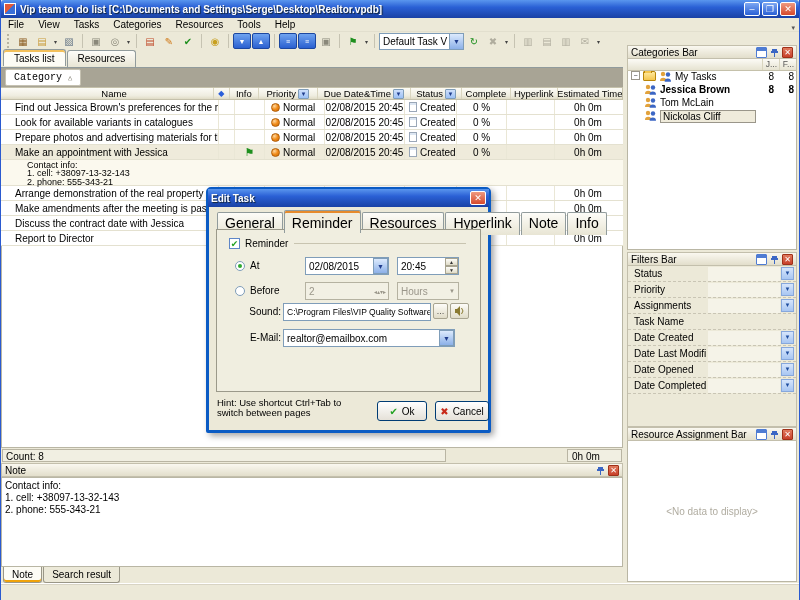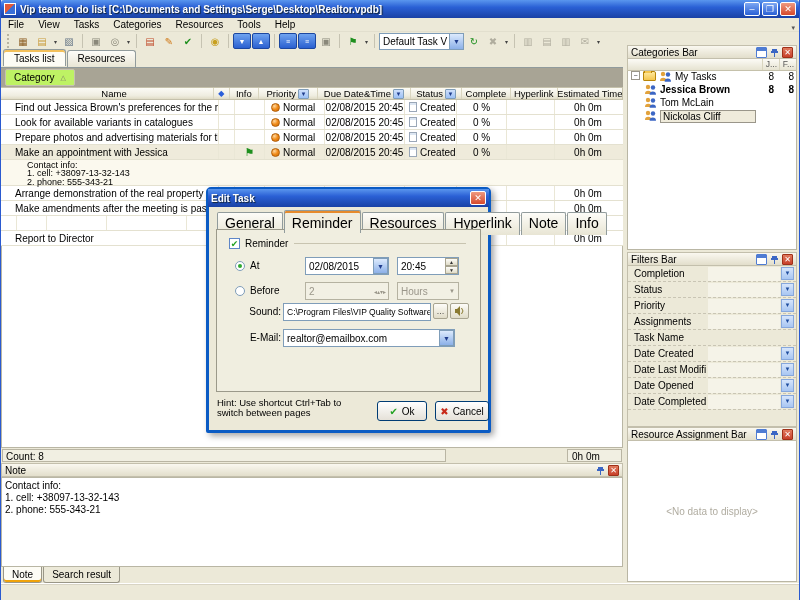--- a/index.html
+++ b/index.html
@@ -39,21 +39,21 @@
 
   
   #workspace { position:absolute; left:0; top:45px; width:100%; height:538px; }
   #left { position:absolute; left:0; top:0; width:622px; height:538px; }
 
   .doc-tabs { position:absolute; left:2px; top:5px; height:17px; display:flex; gap:1px; }
   .dtab { padding:2px 10px; border:1px solid #919B9C; border-bottom:none; border-radius:3px 3px 0 0; background:linear-gradient(180deg,#FDFCF8,#E8E5D4); }
   .dtab.active { background:#FDFCF5; box-shadow:inset 0 2px 0 #f3c05a; position:relative; top:-1px; padding-top:3px; }
 
   .groupby { position:absolute; left:0; top:22px; width:100%; height:20px; background:#A8A495; display:flex; align-items:center; padding-left:4px; border-top:1px solid #919B9C; }
-  .gb-btn { background:#bef264; border:1px solid #C6C2B2; border-radius:2px; padding:2px 8px; display:flex; gap:6px; align-items:center; }
+  .gb-btn { background:#ffffff; border:1px solid #C6C2B2; border-radius:2px; padding:2px 8px; display:flex; gap:6px; align-items:center;font-family:Liberation Mono, monospace; }
   .sort-tri { font-size:7px; color:#7a7668; }
 
   .grid-bg { position:absolute; left:0; top:42px; width:622px; height:361px; background:#fff; border:1px solid #B9B6A4; border-top:none; }
   .grid-header { position:absolute; left:0; top:42px; width:622px; height:13px; display:flex;
     background:linear-gradient(180deg,#FCFBF6,#EFEDE0 70%,#E0DCC6); border:1px solid #C5C1AB; border-left:none; }
   .gh { border-right:1px solid #D9D5BF; display:flex; align-items:center; justify-content:center; gap:2px; overflow:hidden; white-space:nowrap; font-size:9.5px; }
   .filter-arrow { width:11px; height:10px; background:linear-gradient(180deg,#cfe0fb,#9cc0f5); border:1px solid #7F9DB9; color:#1F3C8C; font-size:6px; line-height:8px; text-align:center; border-radius:1px; }
   .diamond { color:#2b5fd9; font-size:8px; }
 
   .rows { position:absolute; left:0; top:55px; width:622px; }
@@ -355,20 +355,21 @@
           <div class="cell c-info"></div>
           <div class="cell c-pri"></div>
           <div class="cell c-due"></div>
           <div class="cell c-sta"></div>
           <div class="cell c-com"></div>
           <div class="cell c-hyp"></div>
           <div class="cell c-est">0h 0m</div>
         </div>
 
         <div class="row">
+          <div class="cell c-name">Discuss the contract date with Jessica</div>
           <div class="cell c-flag"></div>
           <div class="cell c-info"></div>
           <div class="cell c-pri"></div>
           <div class="cell c-due"></div>
           <div class="cell c-sta"></div>
           <div class="cell c-com"></div>
           <div class="cell c-hyp"></div>
           <div class="cell c-est">0h 0m</div>
         </div>
 
@@ -494,25 +495,20 @@
             <span class="phb">
                 <svg width="9" height="9" viewBox="0 0 9 9">
                   <path d="M1 3h7v2H1z M4 5h1v4H4z M2 1h5v2H2z" fill="#3b66c4"></path>
                 </svg>
               </span>
             <span class="phb closeb">✕</span>
           </span>
         </div>
         <div style="border:1px solid #C3BFAC;border-top:none;background:#ECE9D8;height:161px">
           <div class="filter-row">
-              <span class="flbl">Completion</span>
-              <span class="fval"></span>
-              <span class="farrow">▼</span>
-            </div>
-          <div class="filter-row">
               <span class="flbl">Status</span>
               <span class="fval"></span>
               <span class="farrow">▼</span>
             </div>
           <div class="filter-row">
               <span class="flbl">Priority</span>
               <span class="fval"></span>
               <span class="farrow">▼</span>
             </div>
           <div class="filter-row">

